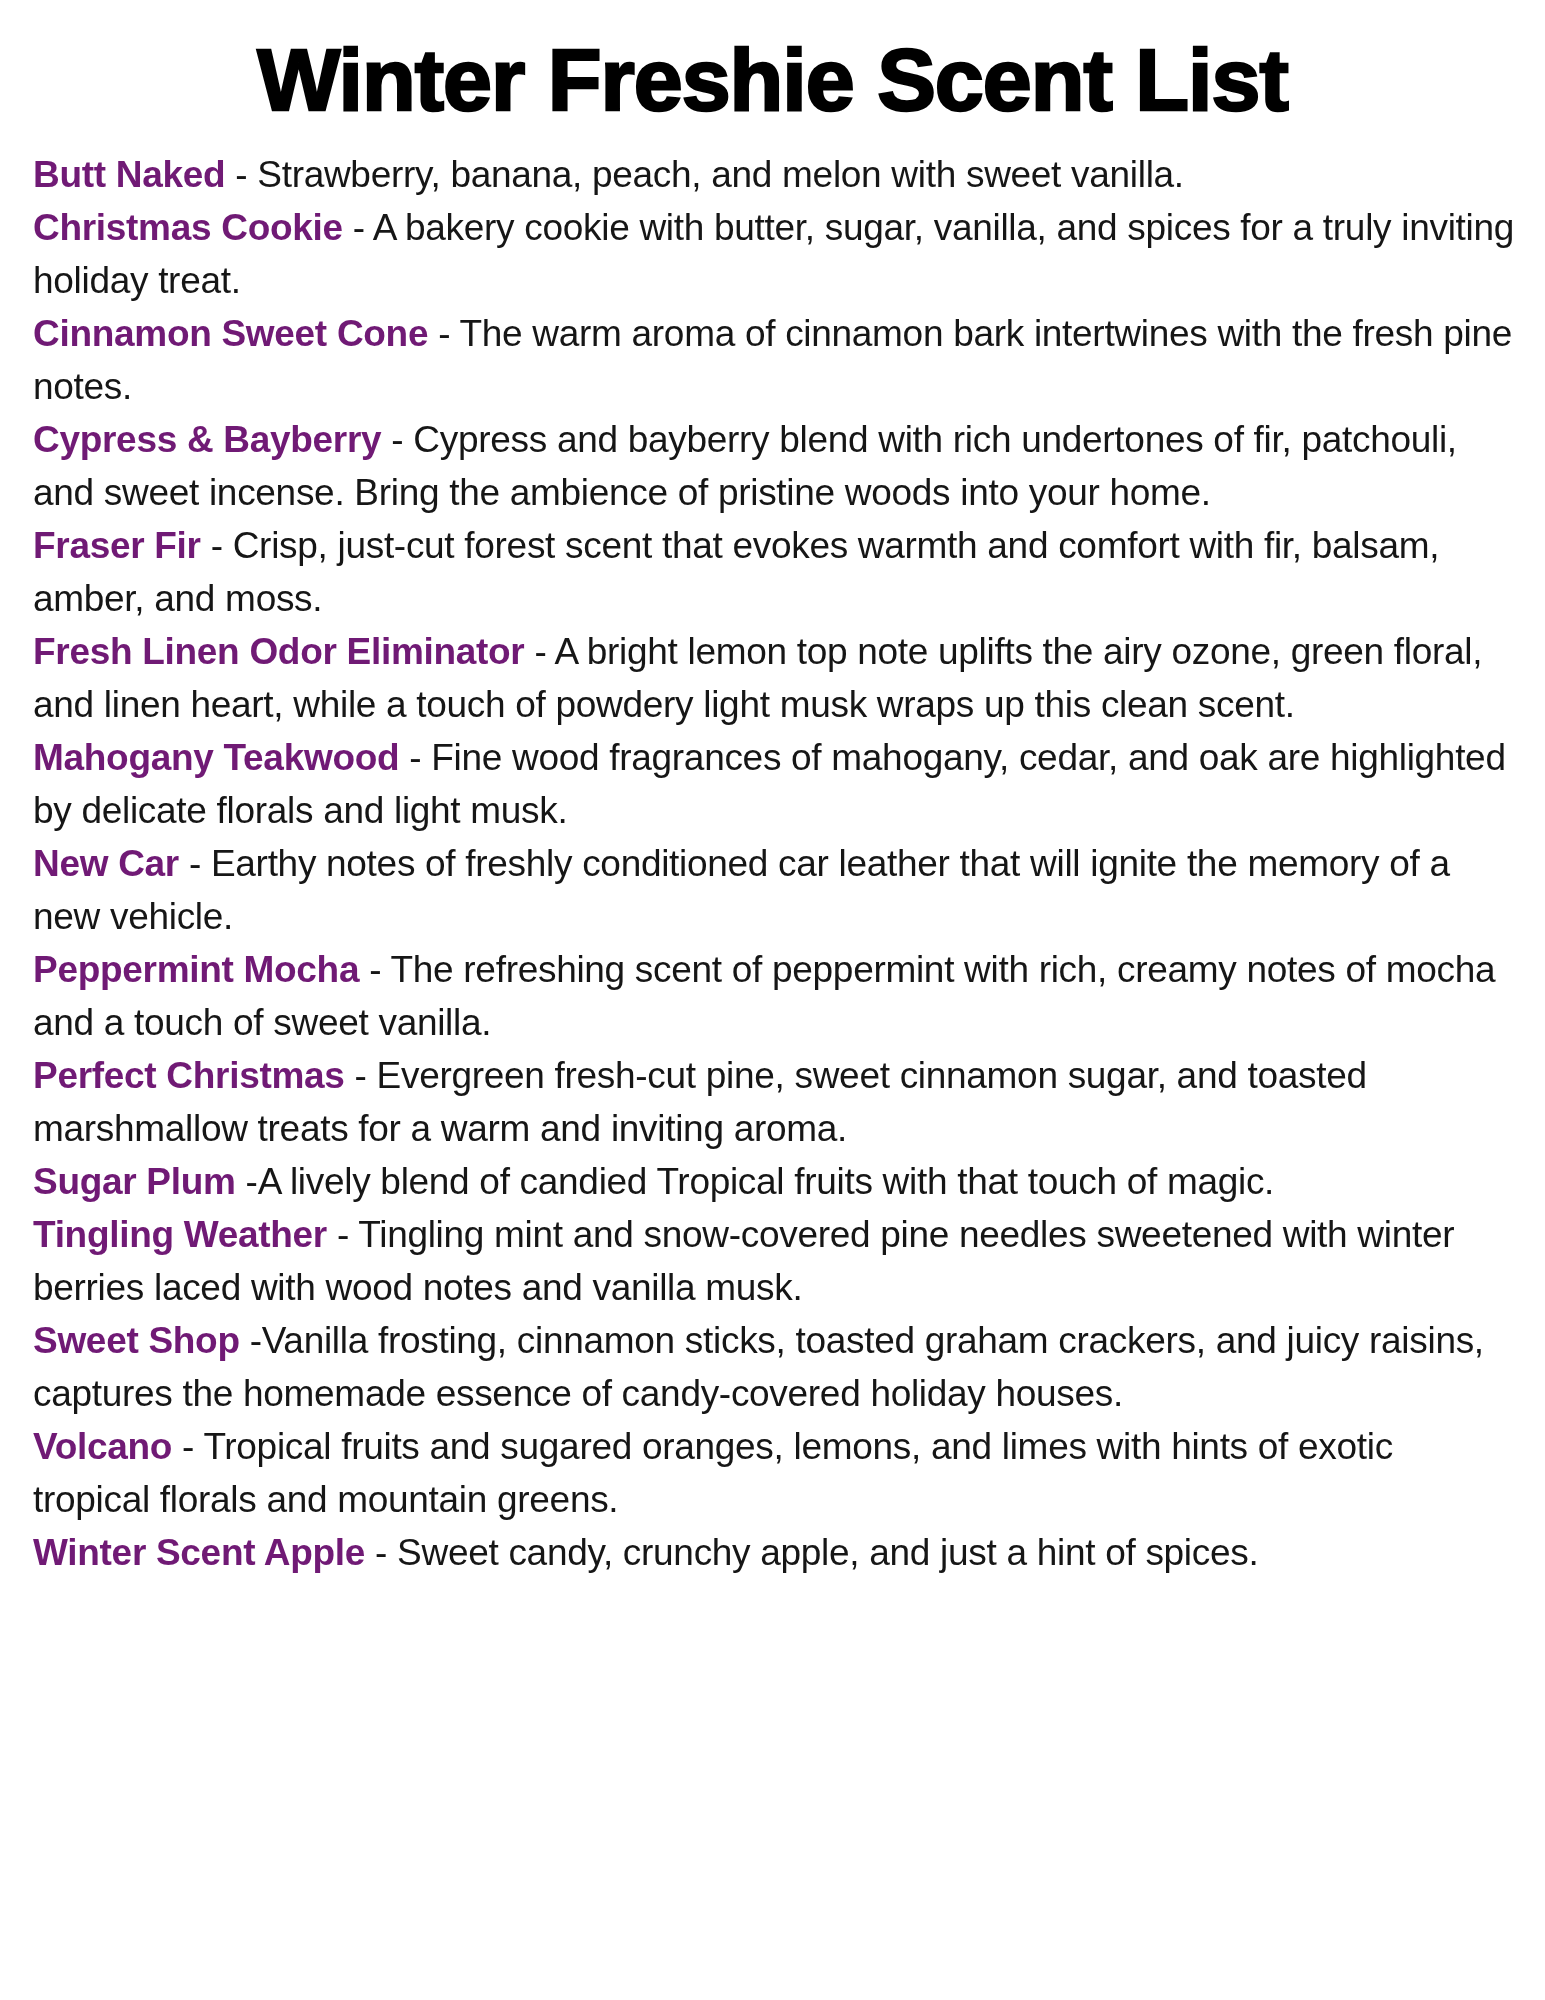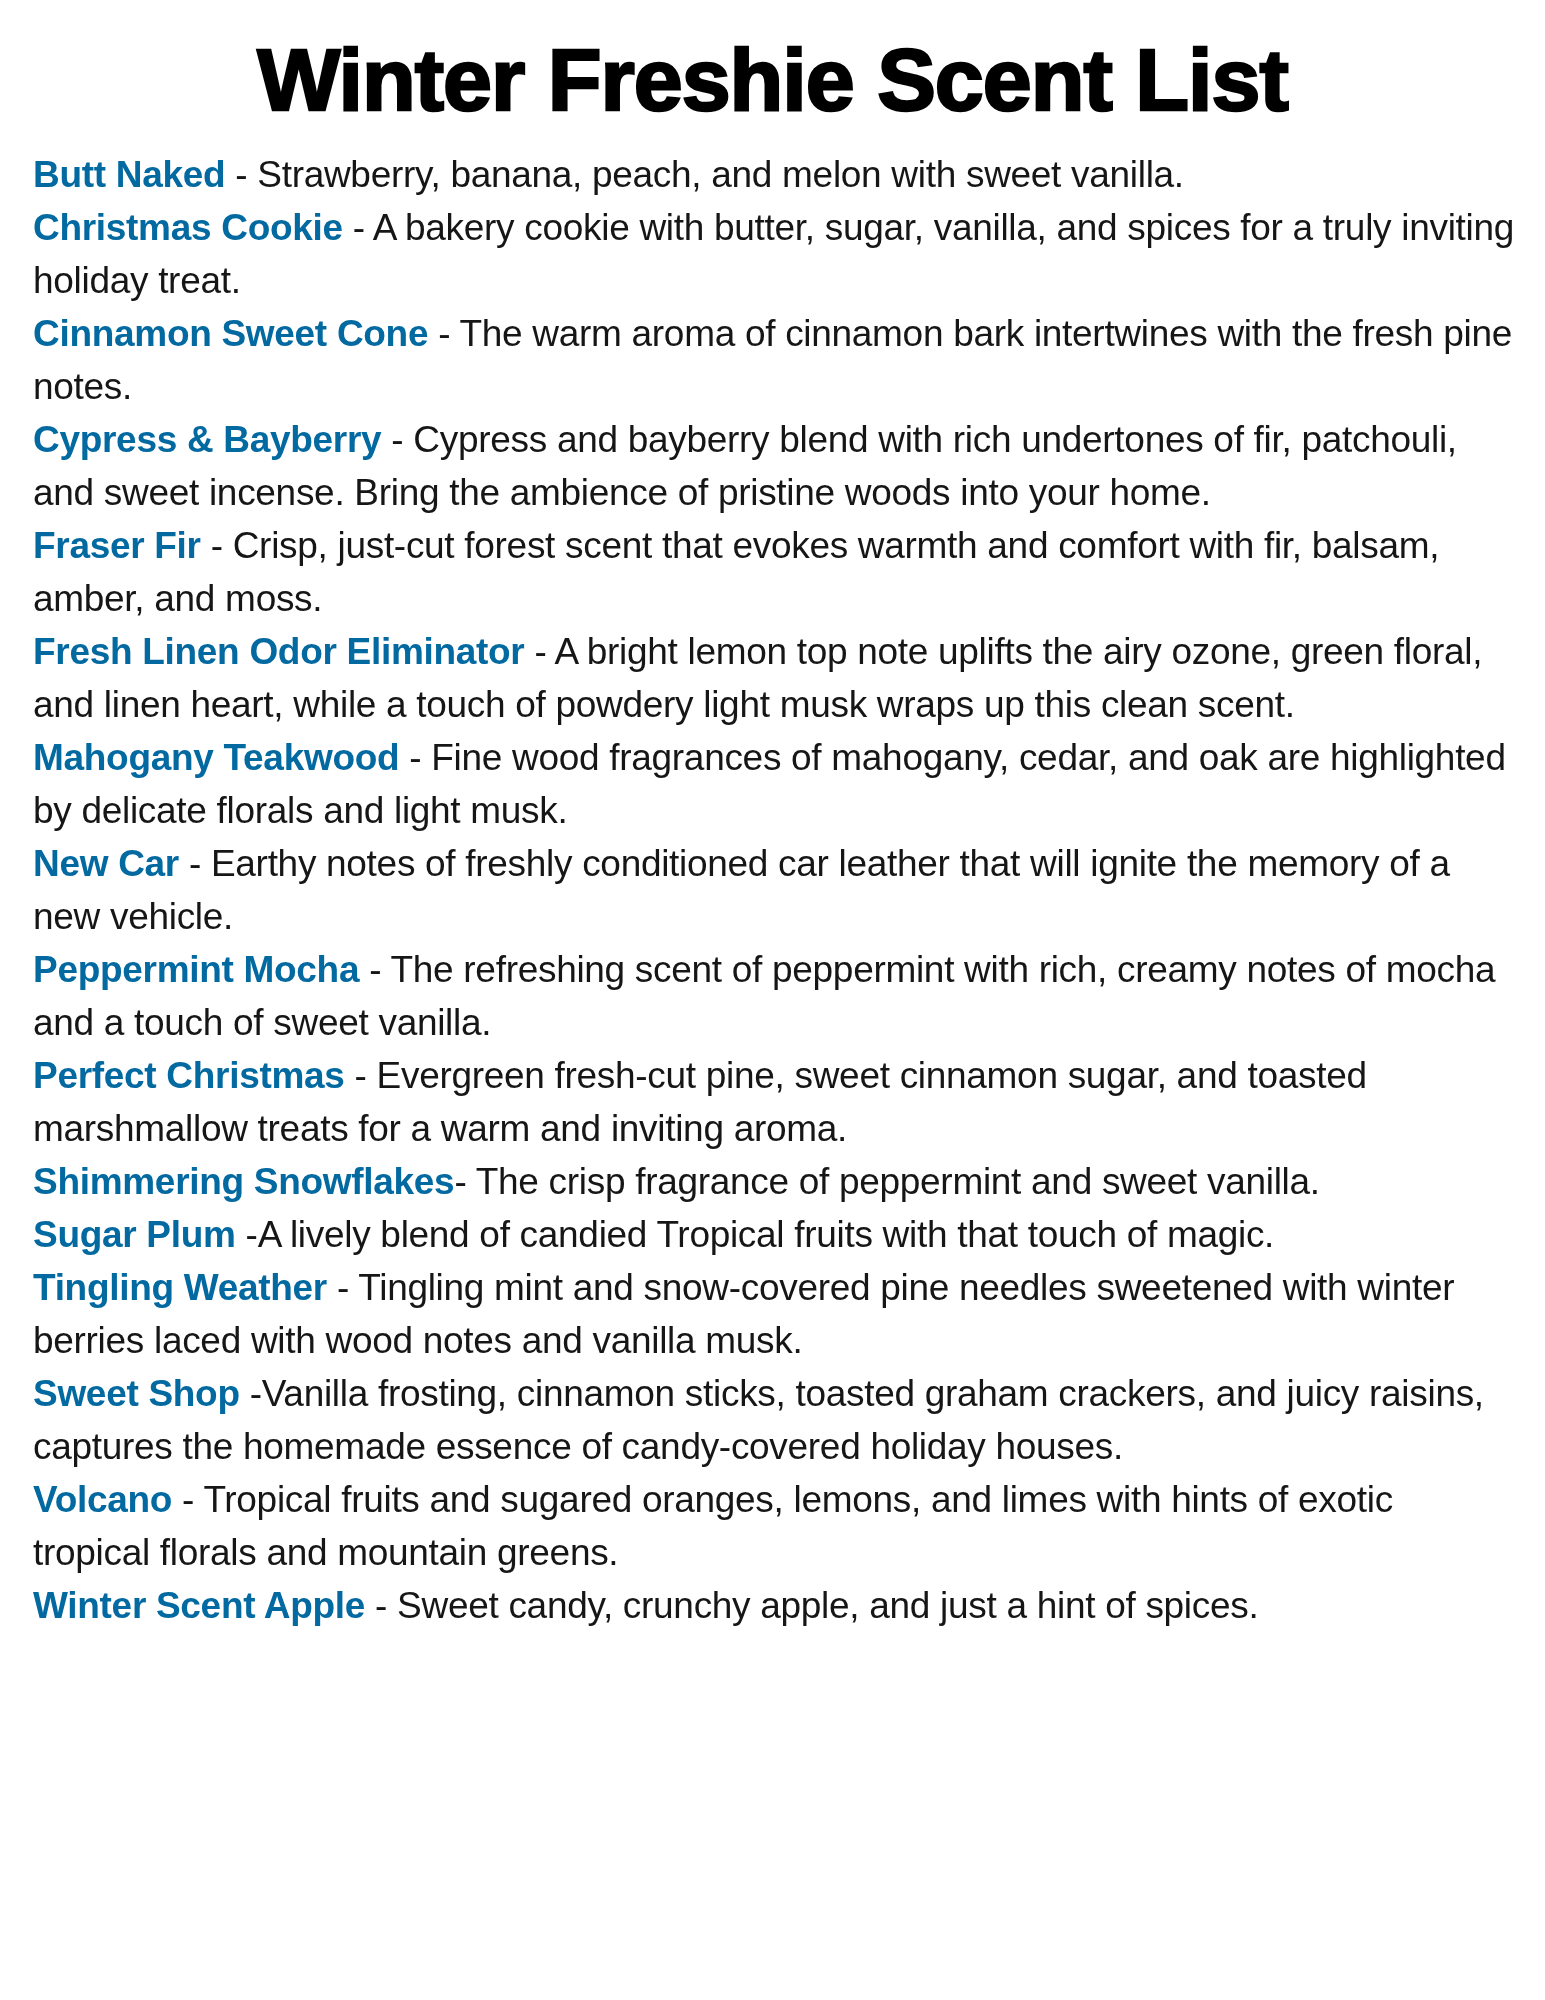--- a/index.html
+++ b/index.html
@@ -26,21 +26,21 @@
     margin-top: 22px;
     padding-left: 33px;
     padding-right: 28px;
     font-size: 37px;
     line-height: 53px;
     letter-spacing: -0.3px;
   }
   .scent-entry { margin: 0; }
   .scent-name {
     font-weight: 700;
-    color: #0369a1;
+    color: #701a75;
   }
   .scent-sep, .scent-desc {
     font-weight: 400;
     color: #161616;
     white-space: pre-wrap;
   }
 </style>
 </head>
 <body>
 
@@ -81,23 +81,20 @@
   </p>
 
   <p class="scent-entry">
     <span class="scent-name">Peppermint Mocha</span><span class="scent-sep"> - </span><span class="scent-desc">The refreshing scent of peppermint with rich, creamy notes of mocha and a touch of sweet vanilla.</span>
   </p>
 
   <p class="scent-entry">
     <span class="scent-name">Perfect Christmas</span><span class="scent-sep"> - </span><span class="scent-desc">Evergreen fresh-cut pine, sweet cinnamon sugar, and toasted marshmallow treats for a warm and inviting aroma.</span>
   </p>
 
-  <p class="scent-entry">
-    <span class="scent-name">Shimmering Snowflakes</span><span class="scent-sep">- </span><span class="scent-desc">The crisp fragrance of peppermint and sweet vanilla.</span>
-  </p>
 
   <p class="scent-entry">
     <span class="scent-name">Sugar Plum</span><span class="scent-sep"> -</span><span class="scent-desc">A lively blend of candied Tropical fruits with that touch of magic.</span>
   </p>
 
   <p class="scent-entry">
     <span class="scent-name">Tingling Weather</span><span class="scent-sep"> - </span><span class="scent-desc">Tingling mint and snow-covered pine needles sweetened with winter berries laced with wood notes and vanilla musk.</span>
   </p>
 
   <p class="scent-entry">

